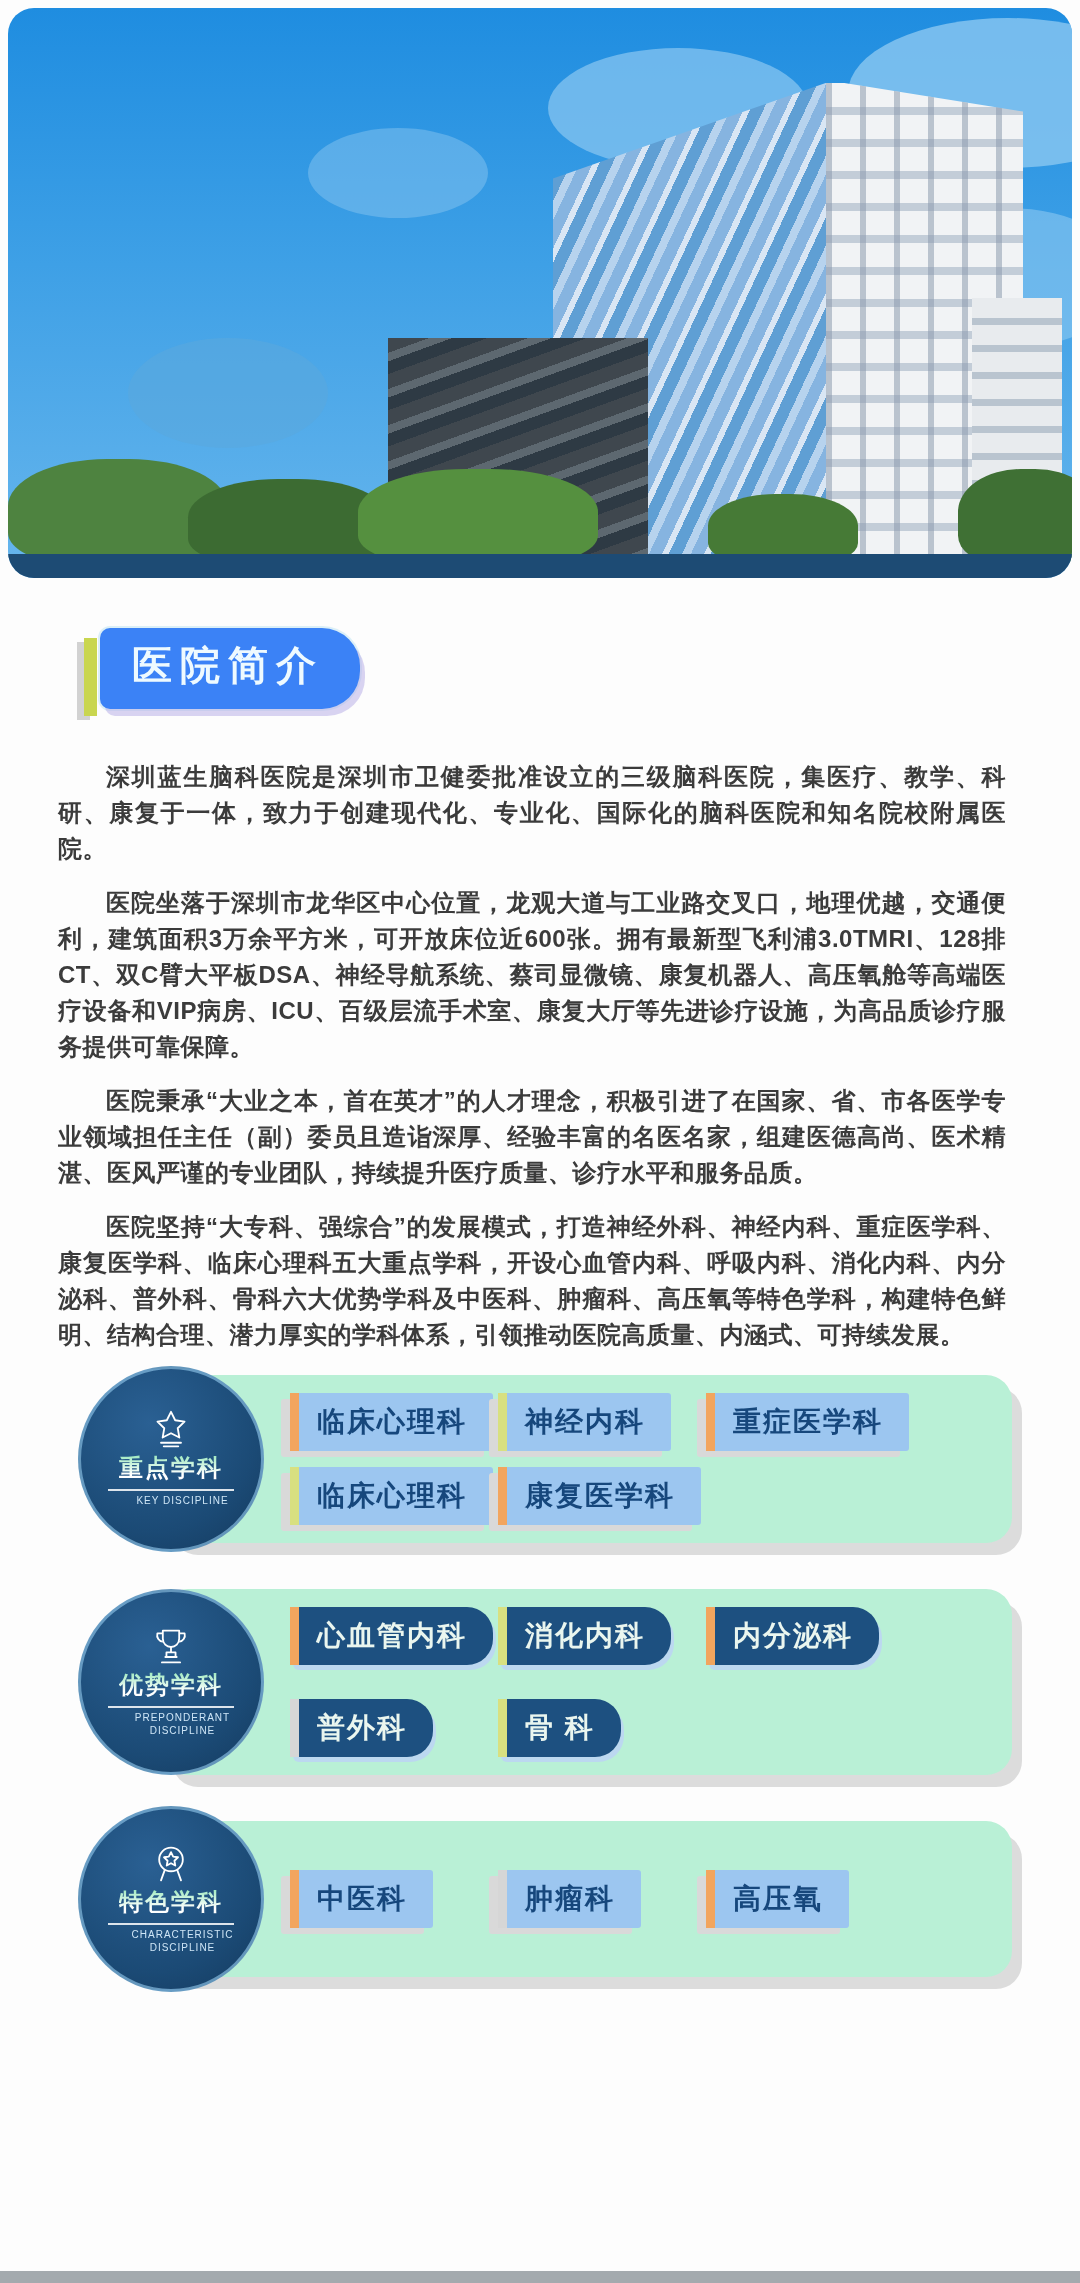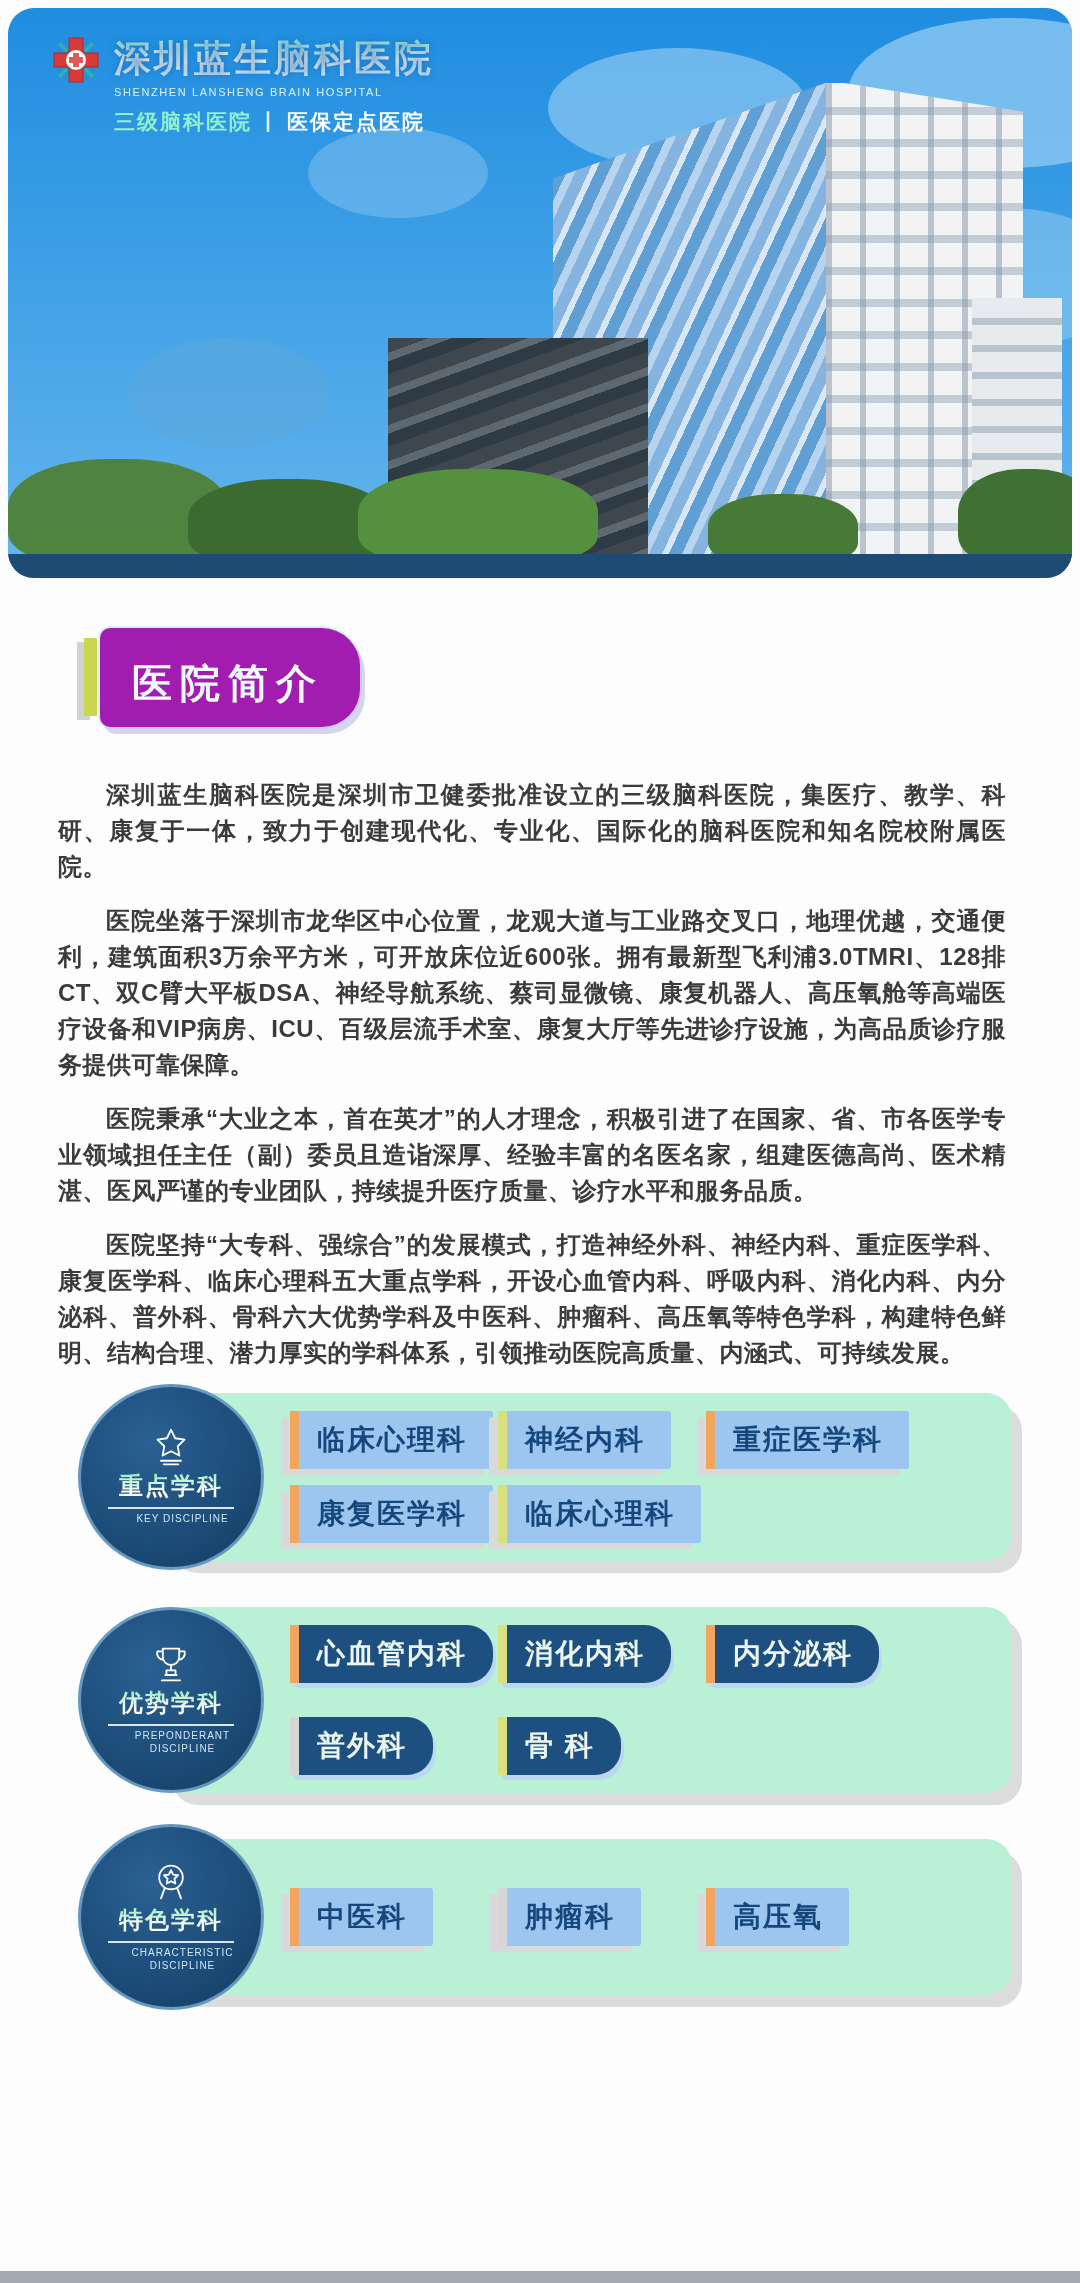--- a/index.html
+++ b/index.html
@@ -57,23 +57,23 @@
     text-shadow:0 0 6px rgba(20,90,160,.55);
   }
   .logo-en{font-size:11px;letter-spacing:1.6px;color:#dff2fd;margin-top:2px;}
   .logo-tag{margin-top:10px;font-size:21px;font-weight:bold;letter-spacing:2px;}
   .logo-tag .g{color:#8ff0cf;}
   .logo-tag .w{color:#ffffff;}
   .logo-tag .sep{color:#d8f6ec;margin:0 6px;}
   
   .section-header{position:relative;margin:50px 0 0 100px;width:260px;}
   .header-pill{
-    position:relative;background:#a21caf;color:#eefaff;
+    position:relative;background:#3b82f6;color:#eefaff;
     font-size:40px;font-weight:bold;letter-spacing:8px;text-align:center;
-    padding:28px 10px 16px 6px;border-radius:10px 38px 38px 10px;
+    padding:10px 10px 16px 6px;border-radius:10px 38px 38px 10px;
     box-shadow:5px 7px 0 rgba(186,176,232,.55),0 0 0 2px rgba(120,200,230,.25);
   }
   .header-accent{
     position:absolute;left:-16px;top:10px;width:13px;height:78px;background:#c9d64f;
     box-shadow:-7px 4px 0 #d2d2d2;
   }
   
   .intro{margin:50px 58px 0 58px;color:#3b3b3b;}
   .intro p{
     margin:0 16px 18px 0;font-size:24px;line-height:36px;font-weight:600;
@@ -134,37 +134,20 @@
   <div class="wing"></div>
   <div class="treeband">
     <div class="tree t1"></div>
     <div class="tree t2"></div>
     <div class="tree t3"></div>
     <div class="tree t4"></div>
     <div class="tree t5"></div>
   </div>
   <div class="roadband"></div>
 
-  <div class="logo">
-    <div class="logo-icon">
-      <svg viewBox="0 0 52 52" width="52" height="52">
-        <path d="M19 4h14v15h15v14H33v15H19V33H4V19h15z" fill="#d83a3a" stroke="#a82a2a" stroke-width="1"></path>
-        <circle cx="26" cy="26" r="10" fill="#ffffff"></circle>
-        <path d="M23 19h6v4h4v6h-4v4h-6v-4h-4v-6h4z" fill="#e05a5a"></path>
-        <path d="M10 10l6 6M42 10l-6 6M10 42l6-6M42 42l-6-6" stroke="#2ab8a0" stroke-width="3" stroke-linecap="round"></path>
-      </svg>
-    </div>
-    <div class="logo-text">
-      <div class="logo-cn">深圳蓝生脑科医院</div>
-      <div class="logo-en">SHENZHEN LANSHENG BRAIN HOSPITAL</div>
-      <div class="logo-tag">
-        <span class="g">三级脑科医院</span><span class="sep">丨</span><span class="w">医保定点医院</span>
-      </div>
-    </div>
-  </div>
 </div>
 
 <div class="section-header">
   <span class="header-accent"></span>
   <div class="header-pill">医院简介</div>
 </div>
 
 <div class="intro">
   <p>深圳蓝生脑科医院是深圳市卫健委批准设立的三级脑科医院，集医疗、教学、科研、康复于一体，致力于创建现代化、专业化、国际化的脑科医院和知名院校附属医院。</p>
   <p>医院坐落于深圳市龙华区中心位置，龙观大道与工业路交叉口，地理优越，交通便利，建筑面积3万余平方米，可开放床位近600张。拥有最新型飞利浦3.0TMRI、128排CT、双C臂大平板DSA、神经导航系统、蔡司显微镜、康复机器人、高压氧舱等高端医疗设备和VIP病房、ICU、百级层流手术室、康复大厅等先进诊疗设施，为高品质诊疗服务提供可靠保障。</p>
@@ -190,26 +173,26 @@
         </div>
         <div class="pill">
           <span class="pill-accent" style="background: rgb(216, 224, 128);"></span>
           <span class="pill-label">神经内科</span>
         </div>
         <div class="pill">
           <span class="pill-accent" style="background: rgb(242, 165, 94);"></span>
           <span class="pill-label">重症医学科</span>
         </div>
         <div class="pill">
+          <span class="pill-accent" style="background: rgb(216, 224, 128);"></span>
+          <span class="pill-label">临床心理科</span>
+        </div>
+        <div class="pill">
           <span class="pill-accent" style="background: rgb(242, 165, 94);"></span>
           <span class="pill-label">康复医学科</span>
-        </div>
-        <div class="pill">
-          <span class="pill-accent" style="background: rgb(216, 224, 128);"></span>
-          <span class="pill-label">临床心理科</span>
         </div>
       </div>
     </section>
     <section class="disc-card dark">
       <div class="badge">
         <div class="badge-icon"><svg viewBox="0 0 48 44" width="44" height="40" fill="none" stroke="#fff" stroke-width="2" stroke-linejoin="round">
             <path d="M15 4h18v9a9 9 0 0 1-18 0z"></path>
             <path d="M15 7H9a6 7 0 0 0 6 9M33 7h6a6 7 0 0 1-6 9"></path>
             <path d="M24 22v6M17 33h14M19 28h10v5H19z"></path>
             <path d="M14 39h20" stroke-linecap="round"></path>

